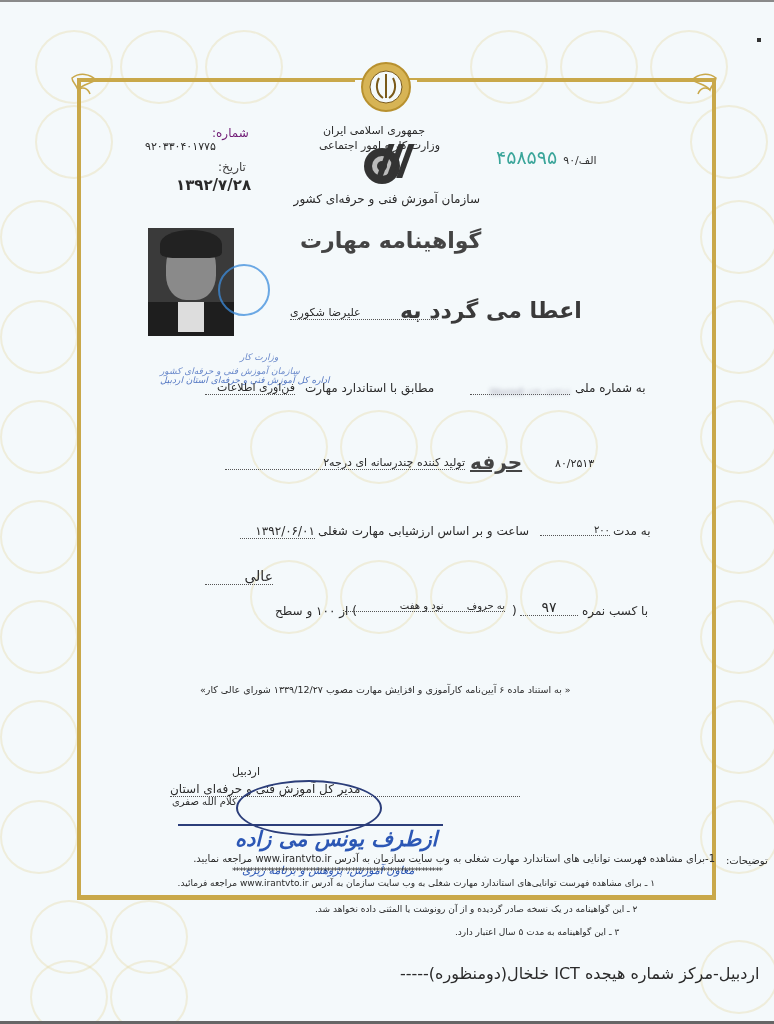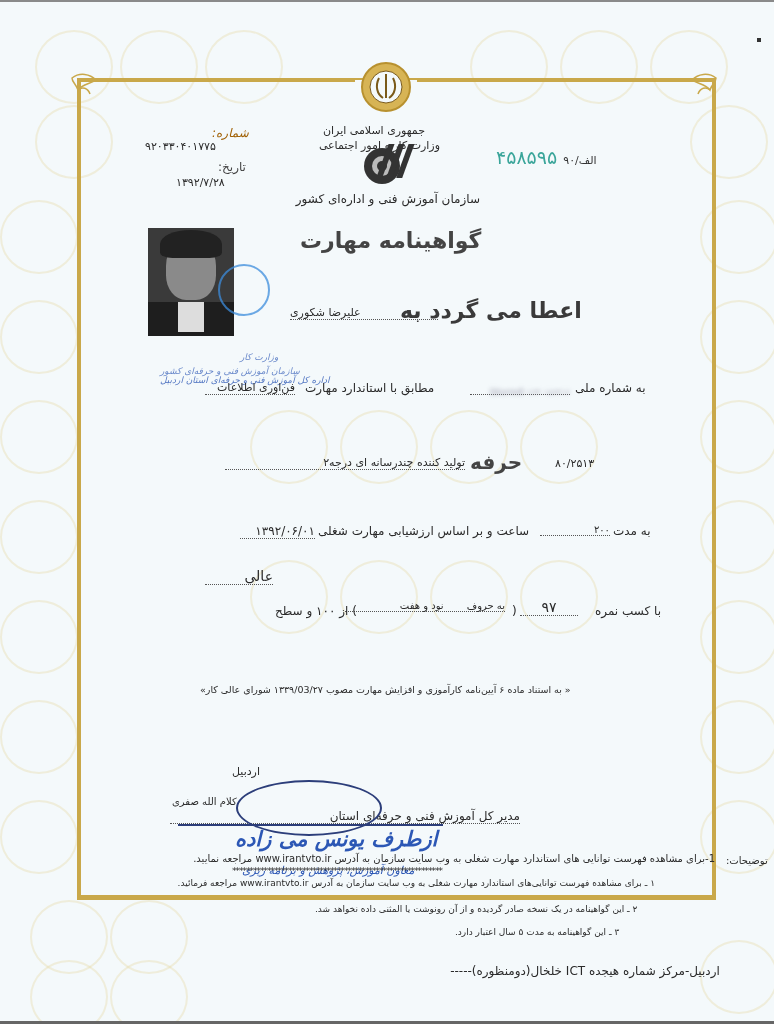--- a/index.html
+++ b/index.html
@@ -88,26 +88,26 @@
 <div class="abs" style="left:355px;top:124px;font-size:11px;width:70px;text-align:center;">جمهوری اسلامی ایران</div>
 <div class="abs" style="left:340px;top:139px;font-size:11px;width:100px;text-align:center;">وزارت کار و امور اجتماعی</div>
 <svg class="abs" style="left:362px;top:140px;width:54px;height:48px;" viewBox="0 0 54 48">
   <circle cx="20" cy="26" r="18" fill="#333"></circle>
   <circle cx="20" cy="26" r="10" fill="#bbb"></circle>
   <circle cx="20" cy="26" r="5" fill="#333"></circle>
   <rect x="28" y="4" width="6" height="34" fill="#333" transform="skewX(-20)"></rect>
   <rect x="38" y="4" width="6" height="34" fill="#333" transform="skewX(-20)"></rect>
   <rect x="48" y="4" width="6" height="34" fill="#333" transform="skewX(-20)"></rect>
 </svg>
-<div class="abs" style="left:300px;top:192px;font-size:12px;width:180px;text-align:center;">سازمان آموزش فنی و اداره‌ای کشور</div>
+<div class="abs" style="left:300px;top:192px;font-size:12px;width:180px;text-align:center;">سازمان آموزش فنی و حرفه‌ای کشور</div>
 
-<div class="abs" style="left:212px;top:126px;font-size:12px;color:#a16207;font-style:italic;">شماره:</div>
+<div class="abs" style="left:212px;top:126px;font-size:12px;color:#701a75;">شماره:</div>
 <div class="abs" style="left:145px;top:140px;font-size:11px;direction:ltr;">۹۲۰۳۳۰۴۰۱۷۷۵</div>
 <div class="abs" style="left:218px;top:160px;font-size:12px;color:#444;">تاریخ:</div>
-<div class="abs" style="left:176px;top:176px;font-size:11px;direction:ltr;">۱۳۹۲/۷/۲۸</div>
+<div class="abs" style="left:176px;top:176px;font-size:15px;direction:ltr;font-weight:bold;">۱۳۹۲/۷/۲۸</div>
 
 <div class="abs" style="left:496px;top:146px;font-size:19px;direction:ltr;">
   <span style="font-size:11px;color:#333;">الف/۹۰</span>
   <span style="color:#3aa59a;">۴۵۸۵۹۵</span>
 </div>
 
 <div class="abs" style="left:300px;top:228px;font-size:22px;font-weight:bold;color:#444;">گواهینامه مهارت</div>
 
 <div class="photo">
   <div style="position:absolute;left:18px;top:10px;width:50px;height:62px;border-radius:45% 45% 40% 40%;background:#8a8a8a;"></div>
@@ -123,49 +123,49 @@
 <div class="abs" style="left:400px;top:298px;font-size:22px;font-weight:bold;color:#3a3a3a;">اعطا می گردد به</div>
 <div class="abs dots" style="left:250px;top:306px;width:148px;font-size:11px;text-align:left;margin-left:40px;">علیرضا شکوری</div>
 
 <div class="abs" style="left:575px;top:381px;font-size:12px;">به شماره ملی</div>
 <div class="abs dots" style="left:470px;top:380px;width:100px;height:14px;">
   <span style="filter:blur(2px);color:#99a;font-size:8px;">۱۶۳۰۱۸۶۴۱۶ (blurred)</span>
 </div>
 <div class="abs" style="left:305px;top:381px;font-size:12px;">مطابق با استاندارد مهارت</div>
 <div class="abs dots" style="left:205px;top:381px;width:90px;font-size:11px;">فن‌اوری اطلاعات</div>
 
-<div class="abs" style="left:470px;top:450px;font-size:20px;font-weight:bold;color:#444;">حرفه</div>
+<div class="abs" style="left:470px;top:450px;font-size:20px;font-weight:bold;color:#444;text-decoration:underline;">حرفه</div>
 <div class="abs dots" style="left:225px;top:456px;width:240px;font-size:11px;">تولید کننده چندرسانه ای درجه۲</div>
 <div class="abs" style="left:555px;top:457px;font-size:11px;direction:ltr;">۸۰/۲۵۱۳</div>
 
 <div class="abs" style="left:613px;top:524px;font-size:12px;">به مدت</div>
 <div class="abs dots" style="left:540px;top:524px;width:70px;font-size:10px;">۲۰۰</div>
 <div class="abs" style="left:318px;top:524px;font-size:12px;">ساعت و بر اساس ارزشیابی مهارت شغلی</div>
 <div class="abs dots" style="left:240px;top:524px;width:75px;font-size:12px;direction:ltr;text-align:right;">۱۳۹۲/۰۶/۰۱</div>
 
-<div class="abs" style="left:582px;top:604px;font-size:12px;margin-left:13px;">با کسب نمره</div>
+<div class="abs" style="left:582px;top:604px;font-size:12px;">با کسب نمره</div>
 <div class="abs dots" style="left:520px;top:599px;width:58px;font-size:14px;text-align:center;">۹۷</div>
 <div class="abs" style="left:512px;top:604px;font-size:12px;">(</div>
 <div class="abs dots" style="left:345px;top:600px;width:160px;font-size:10px;">
   <span style="margin-left:20px;">به حروف</span>
   <span>نود و هفت</span>
 </div>
 <div class="abs" style="left:275px;top:604px;font-size:12px;">) از ۱۰۰ و سطح</div>
 <div class="abs dots" style="left:205px;top:568px;width:68px;font-size:14px;">عالی</div>
 
-<div class="abs" style="left:200px;top:684px;font-size:9.5px;">« به استناد ماده ۶ آیین‌نامه کارآموزی و افزایش مهارت مصوب ۱۳۳۹/03/۲۷ شورای عالی کار»</div>
+<div class="abs" style="left:200px;top:684px;font-size:9.5px;">« به استناد ماده ۶ آیین‌نامه کارآموزی و افزایش مهارت مصوب ۱۳۳۹/12/۲۷ شورای عالی کار»</div>
 
 <div class="abs" style="left:232px;top:765px;font-size:11px;">اردبیل</div>
-<div class="abs dots" style="left:170px;top:809px;width:350px;font-size:12px;text-align:right;">مدیر کل آموزش فنی و حرفه‌ای استان</div>
+<div class="abs dots" style="left:170px;top:782px;width:350px;font-size:12px;text-align:left;">مدیر کل آموزش فنی و حرفه‌ای استان</div>
 <div class="abs" style="left:172px;top:796px;font-size:10px;">کلام الله صفری</div>
 <div class="abs" style="left:236px;top:780px;width:142px;height:52px;border:2px solid #2c3e7a;border-radius:50%;"></div>
 <div class="abs blue" style="left:235px;top:789px;font-size:21px;font-weight:bold;font-style:italic;">ازطرف یونس می زاده</div>
 <div class="abs" style="left:178px;top:824px;width:265px;height:2px;background:#2c3e7a;"></div>
 <div class="abs blue" style="left:242px;top:826px;font-size:11px;font-style:italic;">معاون آموزش، پژوهش و برنامه ریزی</div>
 
 <div class="abs" style="left:726px;top:855px;font-size:10px;">توضیحات:</div>
 <div class="abs" style="left:110px;top:853px;font-size:10px;width:605px;text-align:right;">1-برای مشاهده فهرست توانایی های استاندارد مهارت شغلی به وب سایت سازمان به آدرس www.irantvto.ir مراجعه نمایید.</div>
 <div class="abs" style="left:232px;top:866px;font-size:9px;letter-spacing:-1px;">************************************************************</div>
 <div class="abs" style="left:175px;top:878px;font-size:9px;width:480px;text-align:right;">۱ ـ برای مشاهده فهرست توانایی‌های استاندارد مهارت شغلی به وب سایت سازمان به آدرس www.irantvto.ir مراجعه فرمائید.</div>
 <div class="abs" style="left:315px;top:904px;font-size:9px;width:340px;text-align:left;">۲ ـ این گواهینامه در یک نسخه صادر گردیده و از آن رونوشت یا المثنی داده نخواهد شد.</div>
 <div class="abs" style="left:455px;top:927px;font-size:9px;width:200px;text-align:left;">۳ ـ این گواهینامه به مدت ۵ سال اعتبار دارد.</div>
 
-<div class="abs" style="left:400px;top:964px;font-size:12px;width:370px;text-align:center;">اردبیل-مرکز شماره هیجده ICT خلخال(دومنظوره)-----</div>
+<div class="abs" style="left:400px;top:964px;font-size:16px;width:370px;text-align:left;">اردبیل-مرکز شماره هیجده ICT خلخال(دومنظوره)-----</div>
 
 </body></html>

